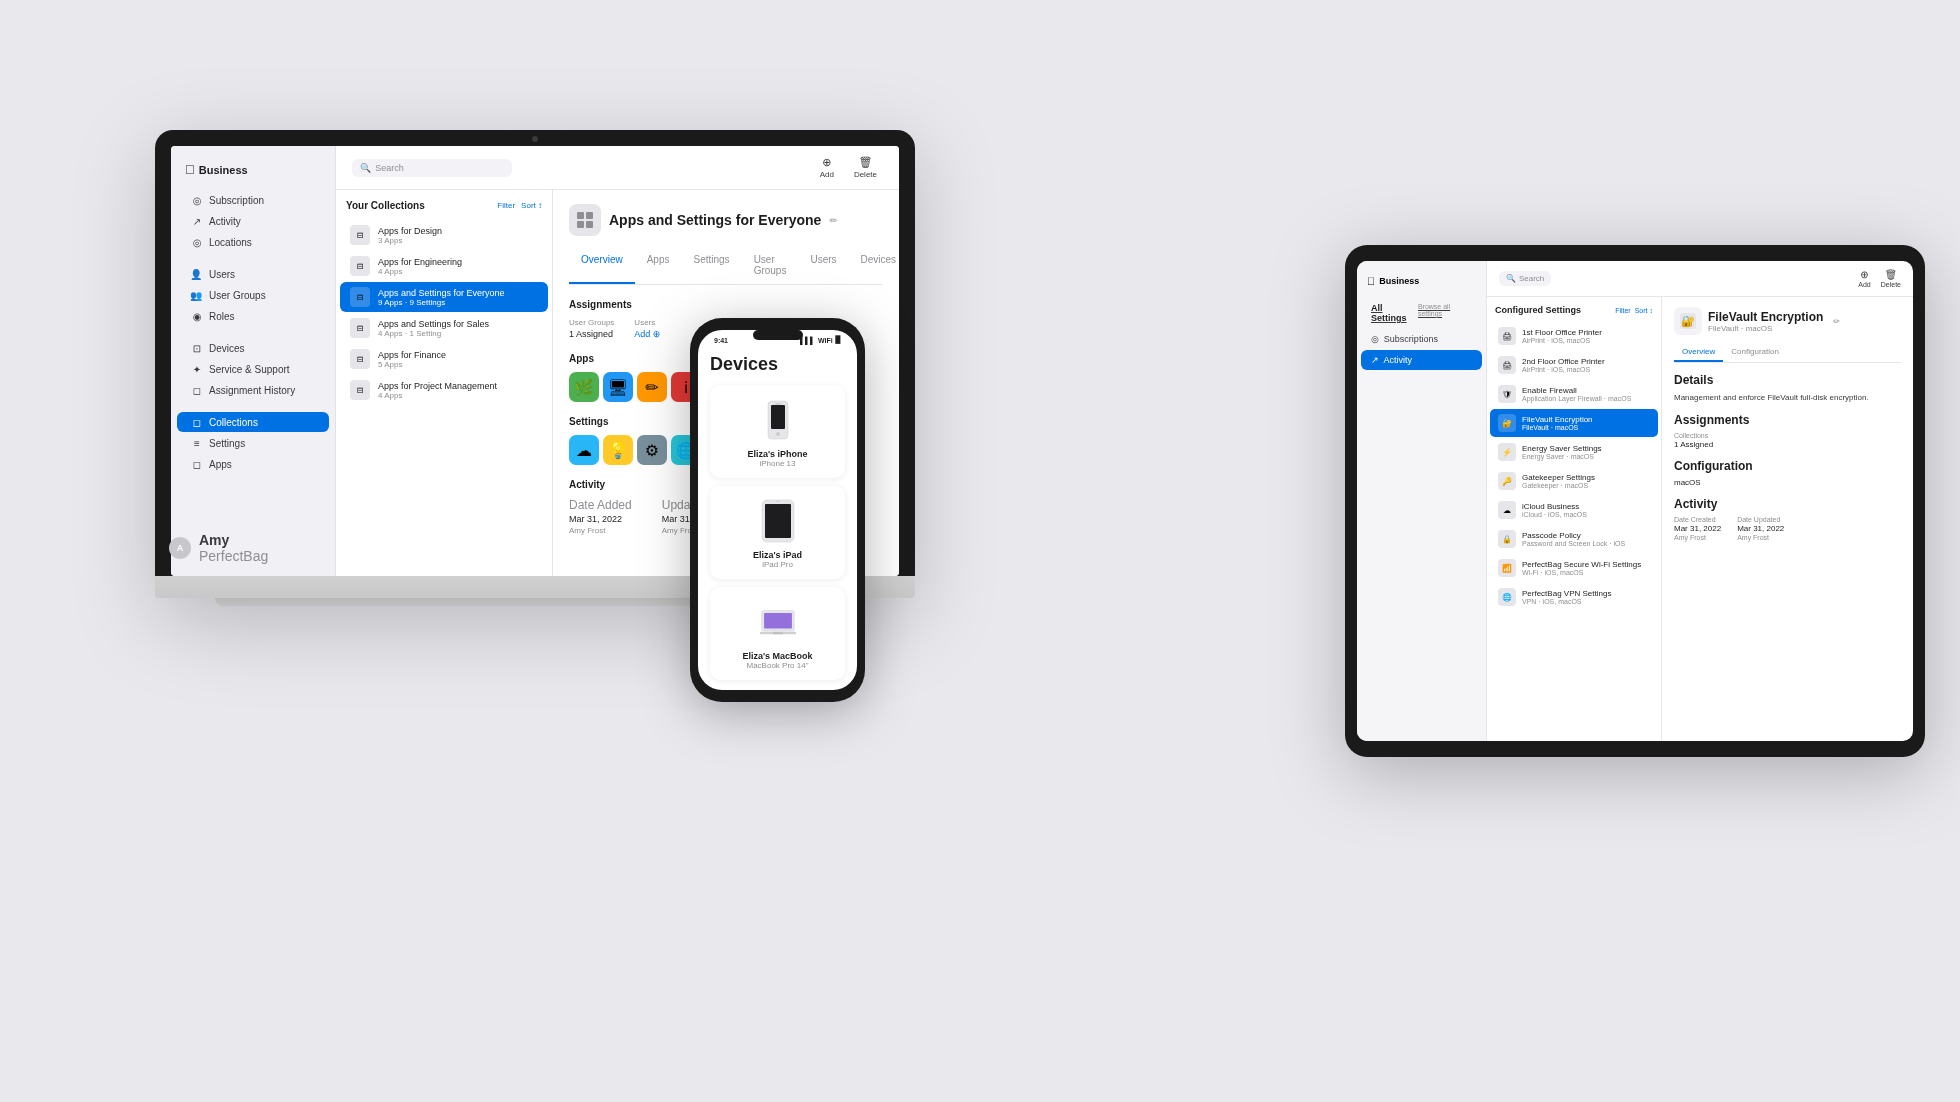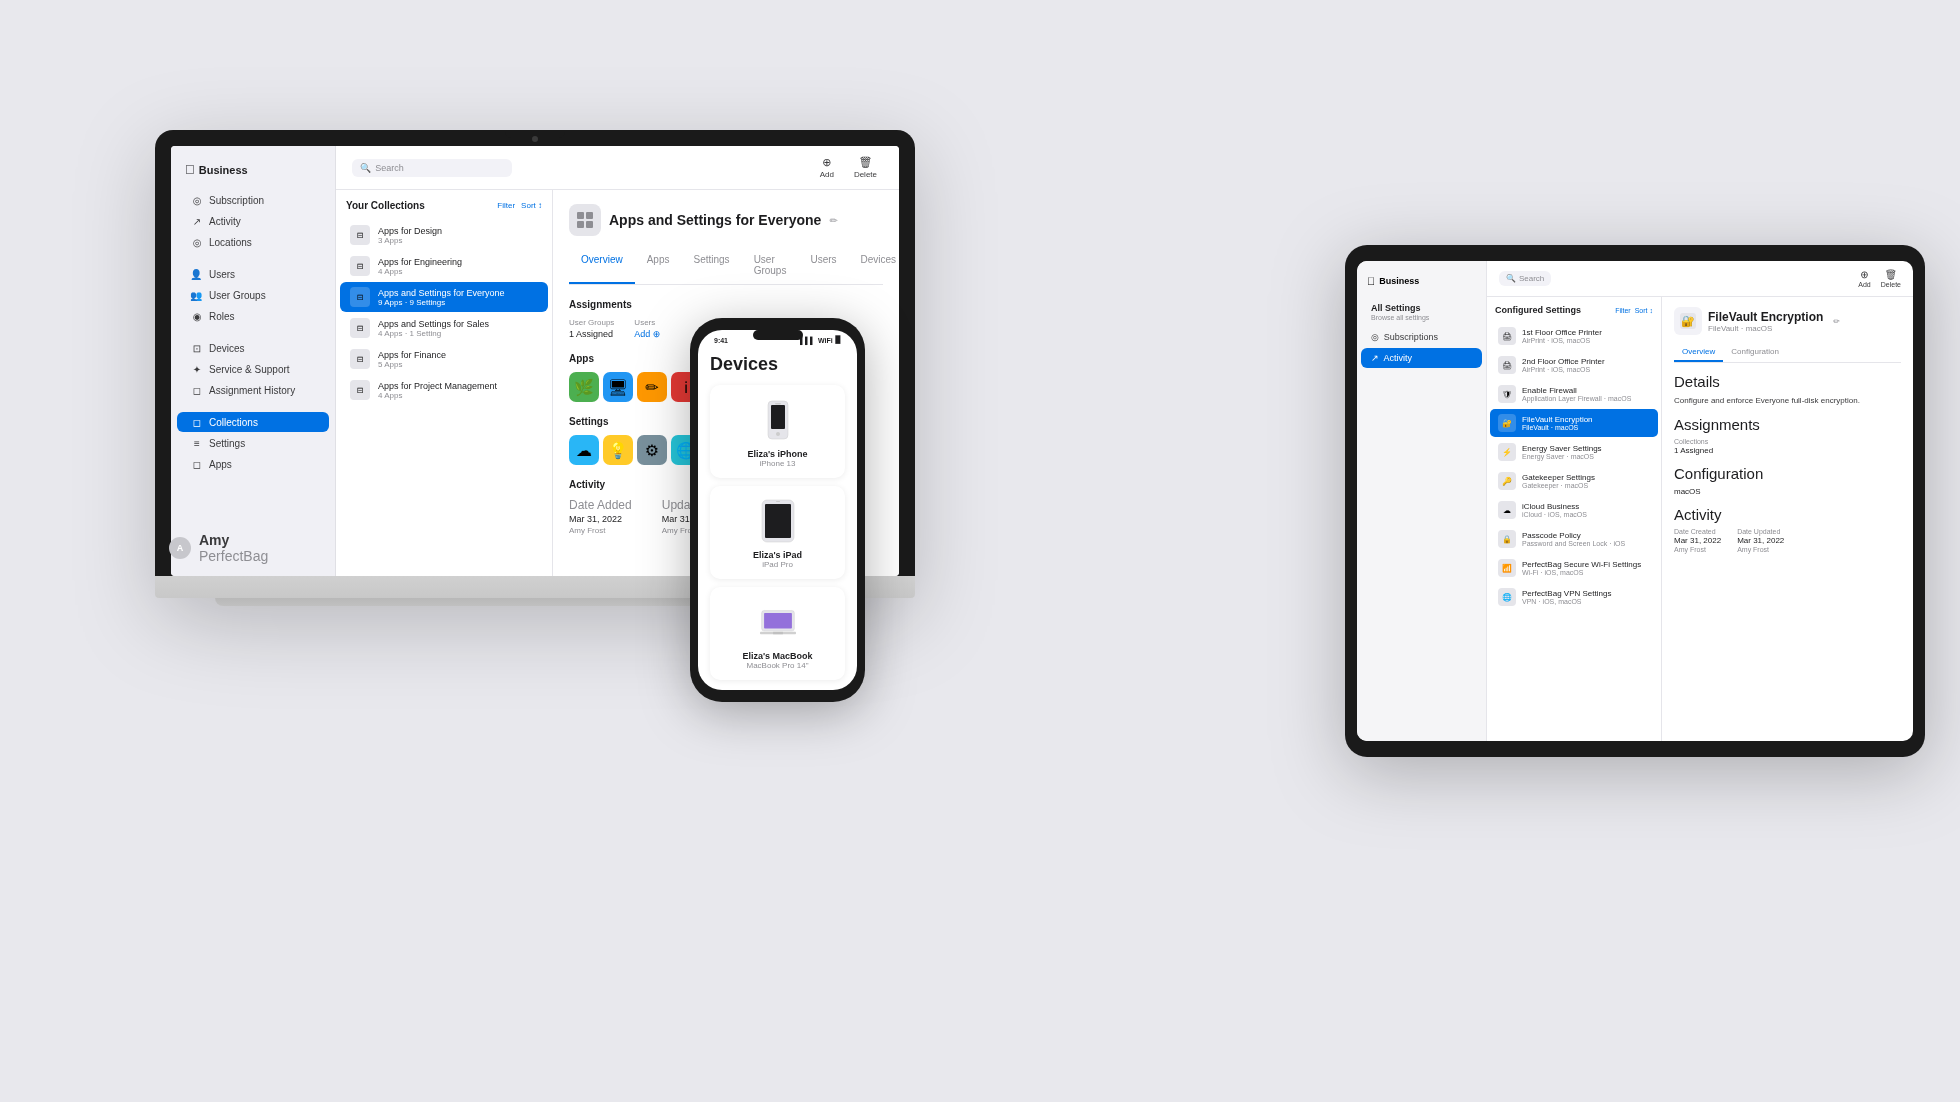--- a/index.html
+++ b/index.html
@@ -710,22 +710,22 @@
       border-bottom: 2px solid transparent;
     }
 
     .ipad-tab.active {
       color: #0071e3;
       border-bottom: 2px solid #0071e3;
     }
 
     .ipad-section { margin-bottom: 10px; }
     .ipad-section-title {
-      font-size: 15px;
-      font-weight: 400;
+      font-size: 12px;
+      font-weight: 700;
       color: #1d1d1f;
       margin-bottom: 5px;
     }
 
     .ipad-section-body {
       font-size: 8px;
       color: #3a3a3c;
       line-height: 1.4;
     }
 
@@ -1073,21 +1073,21 @@
   <div class="ipad ipad-shadow">
     <div class="ipad-body">
       <div class="ipad-screen">
 
         <div class="ipad-sidebar">
           <div class="ipad-sidebar-logo">
             <span style="font-size:11px;"></span>
             <span style="font-size:9px;font-weight:600;">Business</span>
           </div>
 
-          <div class="ipad-sidebar-item" style="align-items:flex-start; flex-direction:column; gap:1px;">
+          <div class="ipad-sidebar-item" style="align-items:flex-start; flex-direction:row; gap:1px;text-decoration:underline;">
             <span style="font-size:9px;font-weight:600;color:#1d1d1f;">All Settings</span>
             <span style="font-size:7px;color:#8e8e93;">Browse all settings</span>
           </div>
 
           <div class="ipad-sidebar-item">
             <span>◎</span>
             <span>Subscriptions</span>
           </div>
           <div class="ipad-sidebar-item active">
             <span>↗</span>
@@ -1213,21 +1213,21 @@
                   <span style="font-size:8px;color:#8e8e93;cursor:pointer;margin-left:4px;">✏</span>
                 </div>
 
                 <div class="ipad-tabs">
                   <div class="ipad-tab active">Overview</div>
                   <div class="ipad-tab">Configuration</div>
                 </div>
 
                 <div class="ipad-section">
                   <div class="ipad-section-title">Details</div>
-                  <div class="ipad-section-body">Configure and enforce Everyone full-disk encryption.</div>
+                  <div class="ipad-section-body">Management and enforce FileVault full-disk encryption.</div>
                 </div>
 
                 <div class="ipad-section">
                   <div class="ipad-section-title">Assignments</div>
                   <div class="ipad-assignments-grid">
                     <div class="ipad-assign-col">
                       <span class="ipad-assign-label">Collections</span>
                       <span class="ipad-assign-value">1 Assigned</span>
                     </div>
                   </div>

